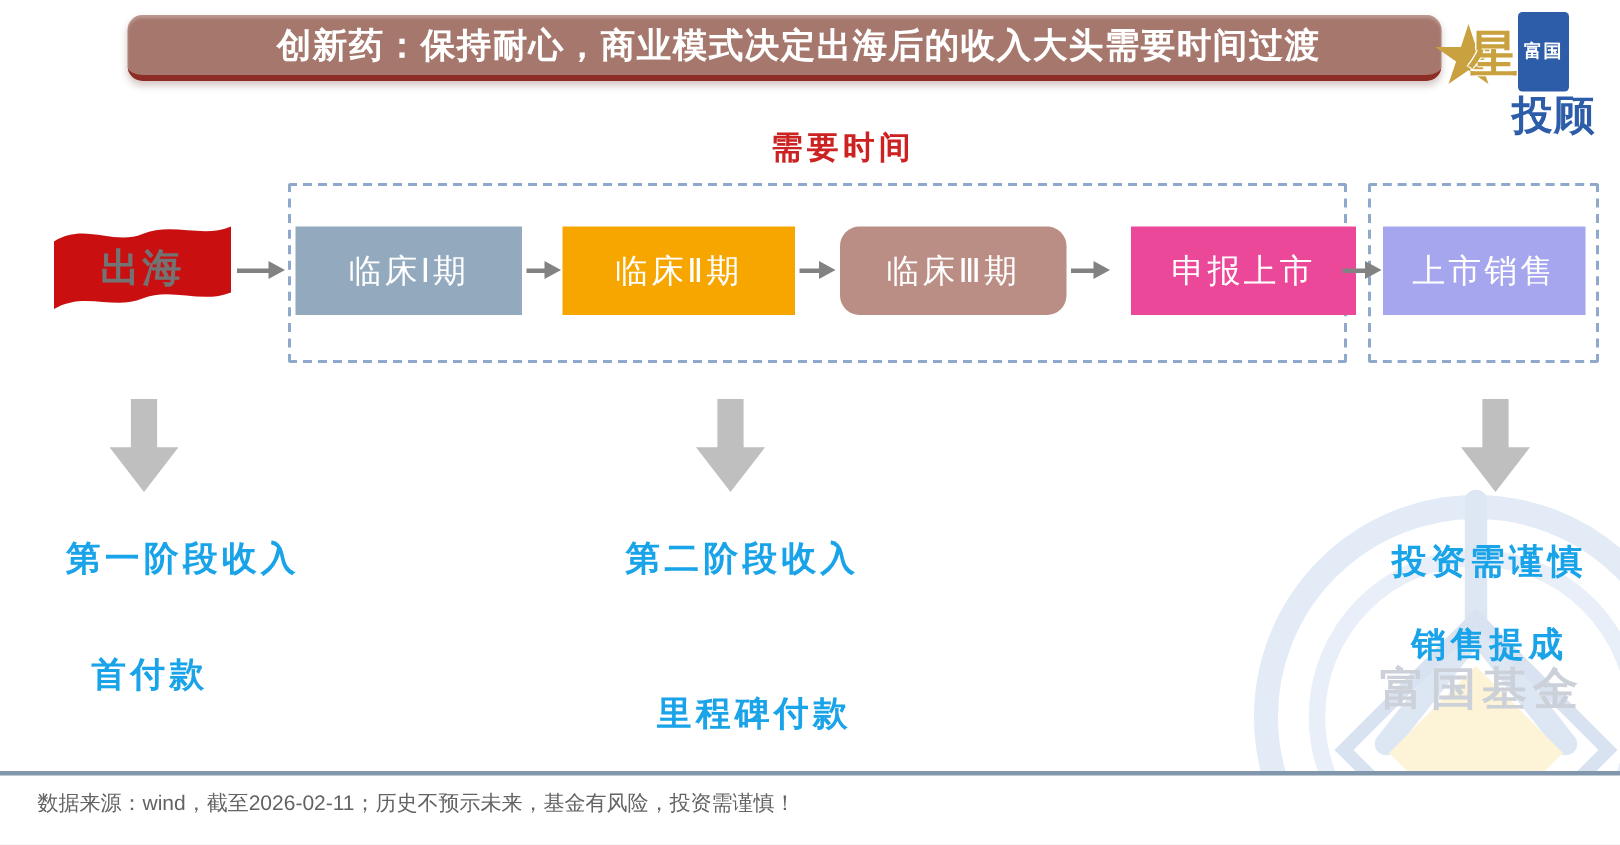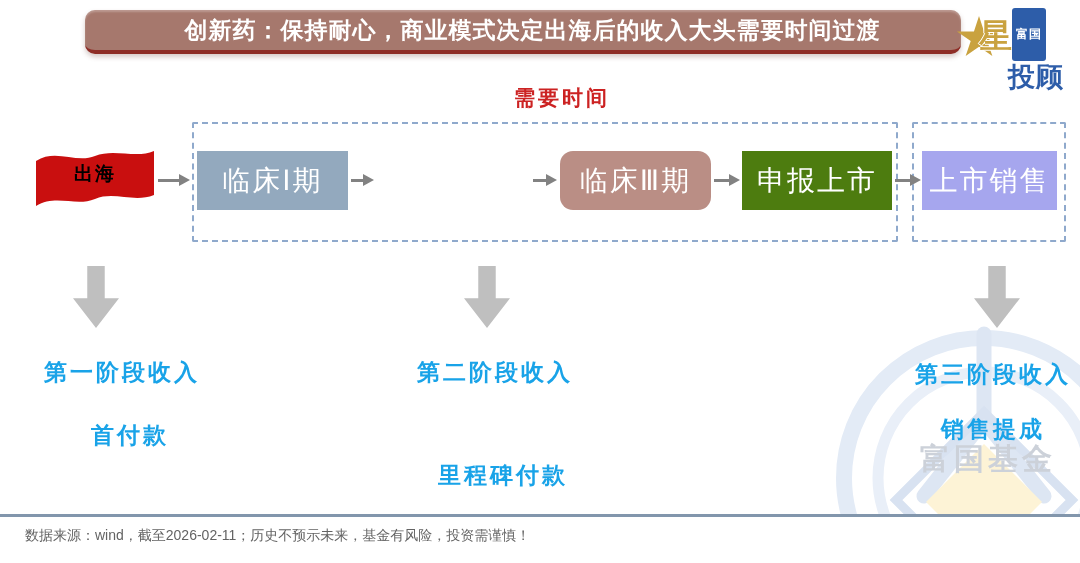--- a/index.html
+++ b/index.html
@@ -40,33 +40,33 @@
   
   .time-label {
     position:absolute; left:562px; top:84px; transform:translateX(-50%);
     font-size:21px; font-weight:bold; color:#cc2222; letter-spacing:3px; white-space:nowrap; z-index:2;
   }
 
   
   .flag { position:absolute; left:32px; top:145px; width:126px; height:74px; z-index:2; }
   .flag .flag-label {
     position:absolute; left:0; top:16px; width:100%; text-align:center;
-    color:#000000; font-size:19px; font-weight:bold; letter-spacing:2px;
+    color:#737373; font-size:26px; font-weight:bold; letter-spacing:2px;
   }
 
   
   .dash-group { position:absolute; top:122px; height:120px; border:2px dashed #8fa9cc; border-radius:2px; z-index:1; }
   .dash-group.g1 { left:192px; width:706px; }
   .dash-group.g2 { left:912px; width:154px; }
 
   
   .stage {
     position:absolute; top:151px; height:59px; z-index:2;
     display:flex; align-items:center; justify-content:center;
-    color:#ffffff; font-size:28px; letter-spacing:2px;
+    color:#ffffff; font-size:22px; letter-spacing:2px;
   }
   .stage.s1 { left:197px; width:151px; }
   .stage.s2 { left:375px; width:155px; }
   .stage.s3 { left:560px; width:151px;border-radius:13px; }
   .stage.s4 { left:742px; width:150px; }
   .stage.s5 { left:922px; width:135px; }
 
   
   .harrow { position:absolute; top:179px; height:3px; background:#828282; z-index:2; }
   .harrow::after {
@@ -87,21 +87,21 @@
   .darrow.d1 { left:73px; }
   .darrow.d2 { left:464px; }
   .darrow.d3 { left:974px; }
 
   
   .income {
     position:absolute; transform:translateX(-50%); white-space:nowrap; z-index:1;
     color:#19a3e8; font-size:23px; font-weight:bold; letter-spacing:3px;
   }
   .inc-1a { left:122px; top:357px; }
-  .inc-1b { left:100px; top:420px;margin-left:30px; }
+  .inc-1b { left:100px; top:434px; }
   .inc-2a { left:495px; top:357px; }
   .inc-2b { left:503px; top:417px;margin-top:43px; }
   .inc-3a { left:993px; top:359px; }
   .inc-3b { left:993px; top:414px; }
 
   
   .divider { position:absolute; left:0; top:514px; width:1080px; height:3px; background:#8296ac; z-index:2; }
   .disclaimer { position:absolute; left:25px; top:527px; font-size:14px; color:#636363; z-index:2; }
 </style>
 </head>
@@ -141,37 +141,38 @@
     <svg width="126" height="74" viewBox="0 0 126 74" aria-hidden="true">
       <path d="M4,16 C24,3 44,19 63,11 C82,3 104,14 122,6 L122,50 C102,58 82,46 63,54 C44,62 24,49 4,61 Z" fill="#c90f0f"></path>
     </svg>
     <span class="flag-label">出海</span>
   </div>
 
   <div class="dash-group g1"></div>
   <div class="dash-group g2"></div>
 
   <div class="stage s1" style="background-color: rgb(147, 169, 190);">临床Ⅰ期</div>
+  <div class="stage s2" style="background-color: rgb(247, 166, 0);">临床Ⅱ期</div>
   <div class="stage s3" style="background-color: rgb(186, 142, 133);">临床Ⅲ期</div>
-  <div class="stage s4" style="background-color: #4d7c0f;">申报上市</div>
+  <div class="stage s4" style="background-color: #ec4899; margin-left: 12px;">申报上市</div>
   <div class="stage s5" style="background-color: rgb(166, 166, 238);">上市销售</div>
 
   <div class="harrow a0"></div>
   <div class="harrow a1"></div>
   <div class="harrow a2"></div>
   <div class="harrow a3"></div>
   <div class="harrow a4"></div>
 
   <div class="darrow d1"></div>
   <div class="darrow d2"></div>
   <div class="darrow d3"></div>
 
   <div class="income inc-1a">第一阶段收入</div>
   <div class="income inc-1b">首付款</div>
   <div class="income inc-2a">第二阶段收入</div>
   <div class="income inc-2b">里程碑付款</div>
-  <div class="income inc-3a">第三阶段收入</div>
+  <div class="income inc-3a">投资需谨慎</div>
   <div class="income inc-3b">销售提成</div>
 
   <div class="divider"></div>
   <div class="disclaimer">数据来源：wind，截至2026-02-11；历史不预示未来，基金有风险，投资需谨慎！</div>
 
 </div>
 
 </body></html>

